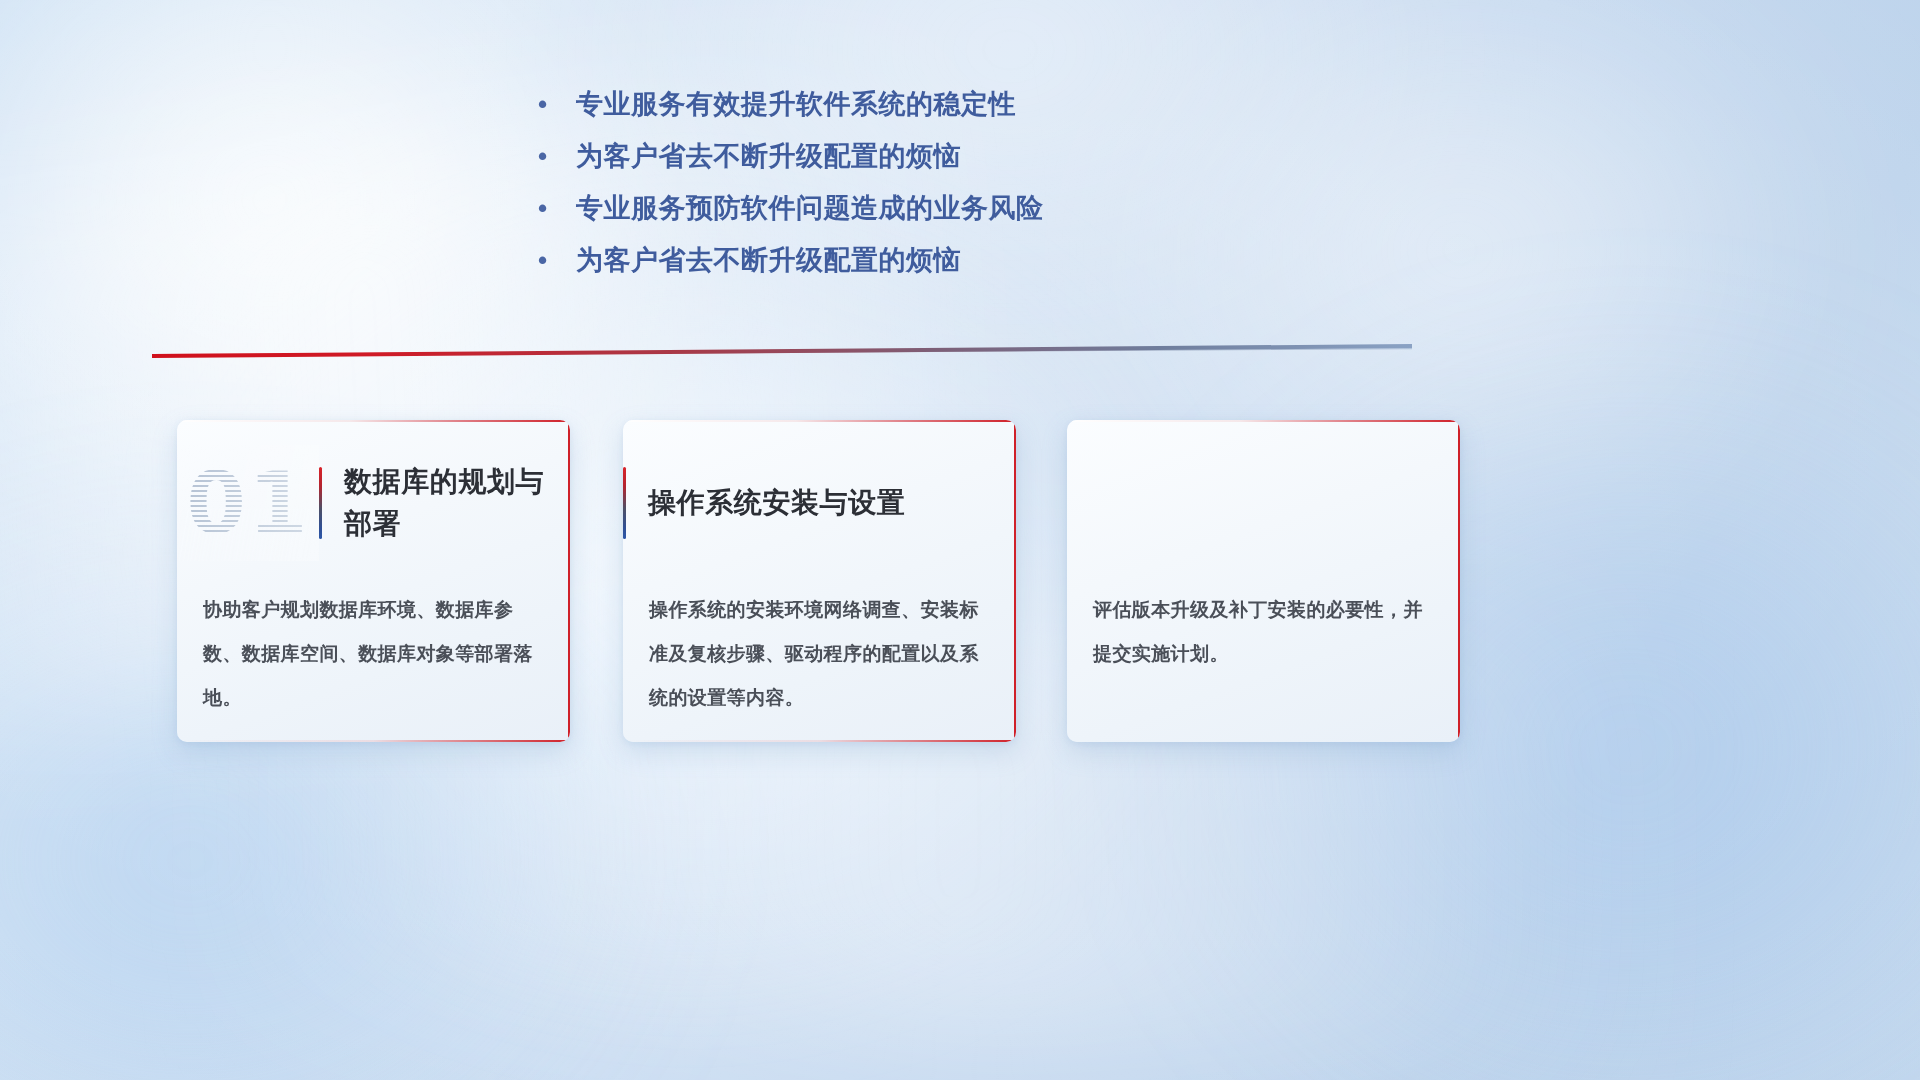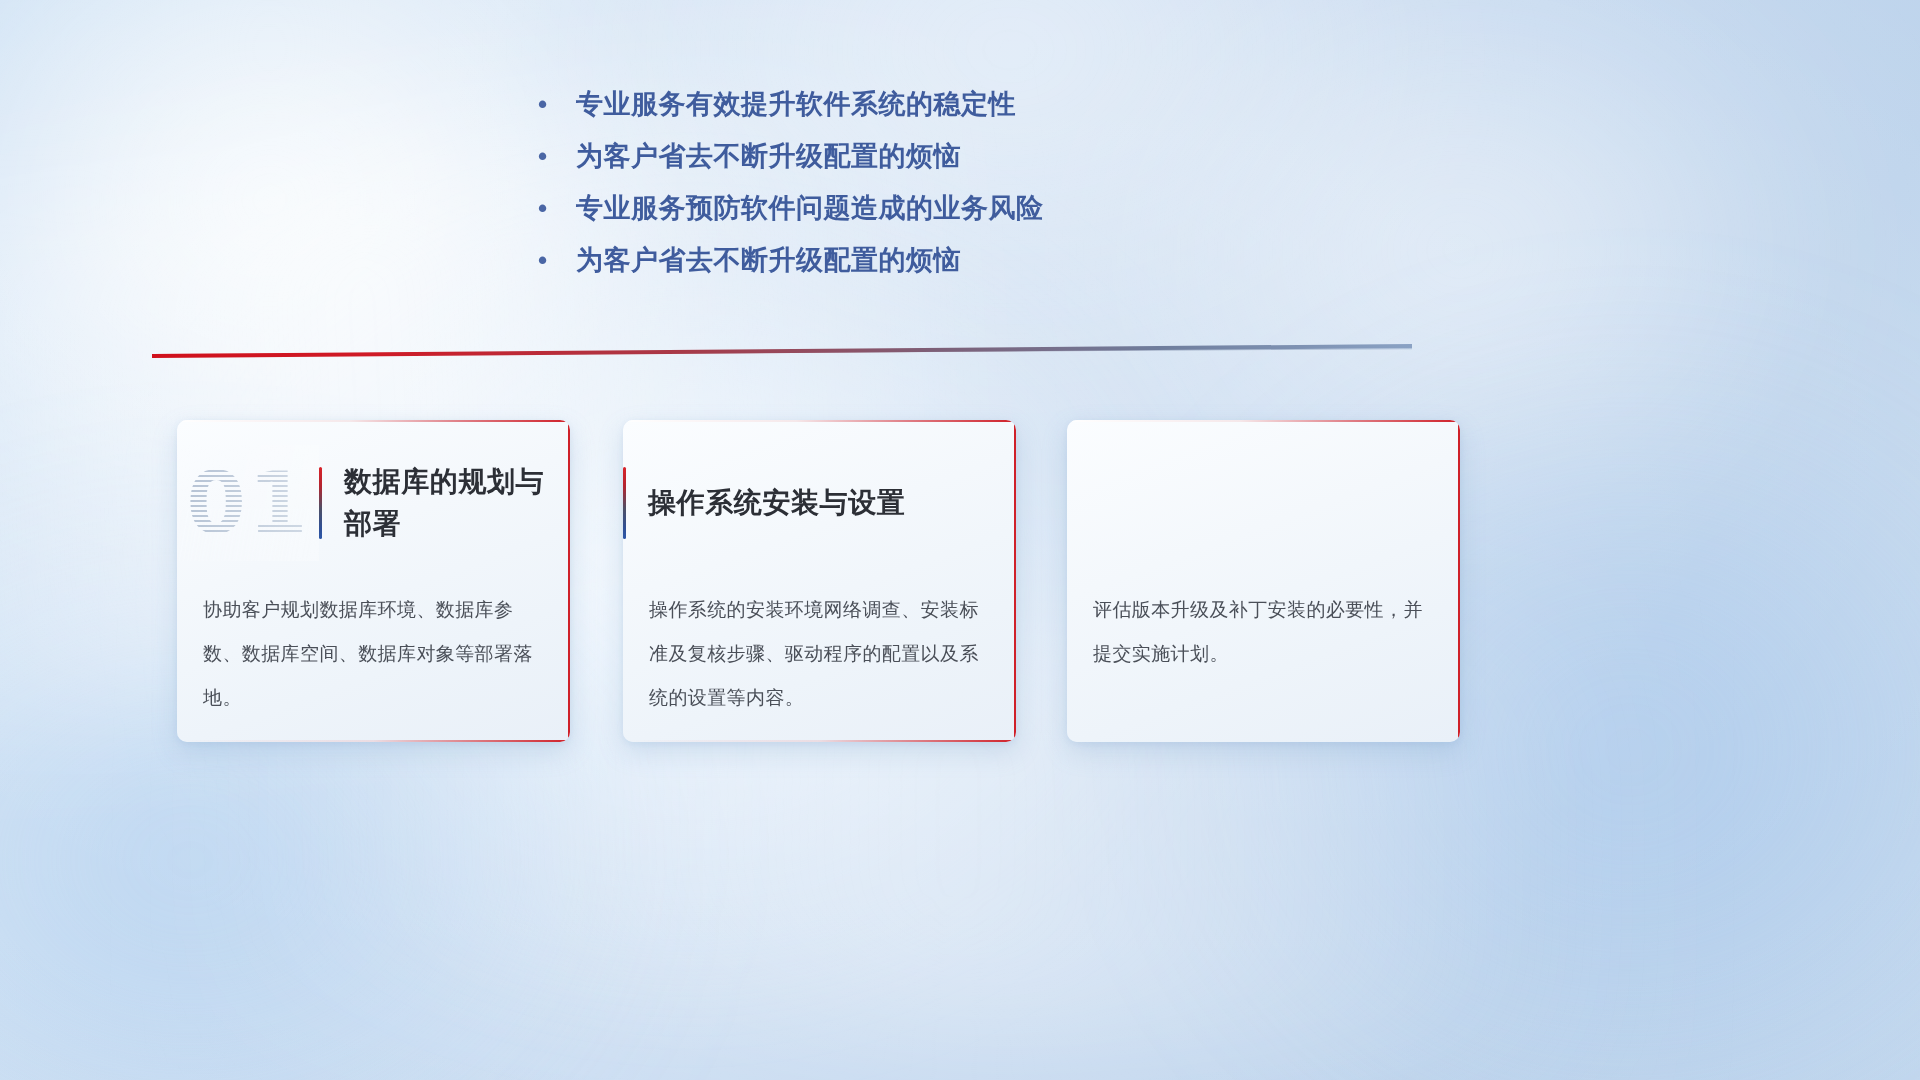--- a/index.html
+++ b/index.html
@@ -130,21 +130,21 @@
     background:linear-gradient(180deg,#d8232a 0%, #b5242f 26%, #4d4f66 58%, #2f4f96 85%, #2c57a8 100%);
   }
   .card-title{
     flex:1 1 auto; padding-left:22px; padding-right:14px;
     font-size:28px; font-weight:700; line-height:42px;
     color:#2c2f36; letter-spacing:.6px;
   }
   .card-body{
     position:absolute; left:26px; right:22px; top:168px;
     font-size:19px; line-height:44px; letter-spacing:.4px;
-    color:#4a4f58; font-weight:400;
+    color:#4a4f58; font-weight:700;
   }
 </style>
 </head>
 <body>
 
 <div id="bg">
   <div class="bg-base"></div>
   <div class="glow g1"></div>
   <div class="glow g6"></div>
   <div class="glow g3"></div>

